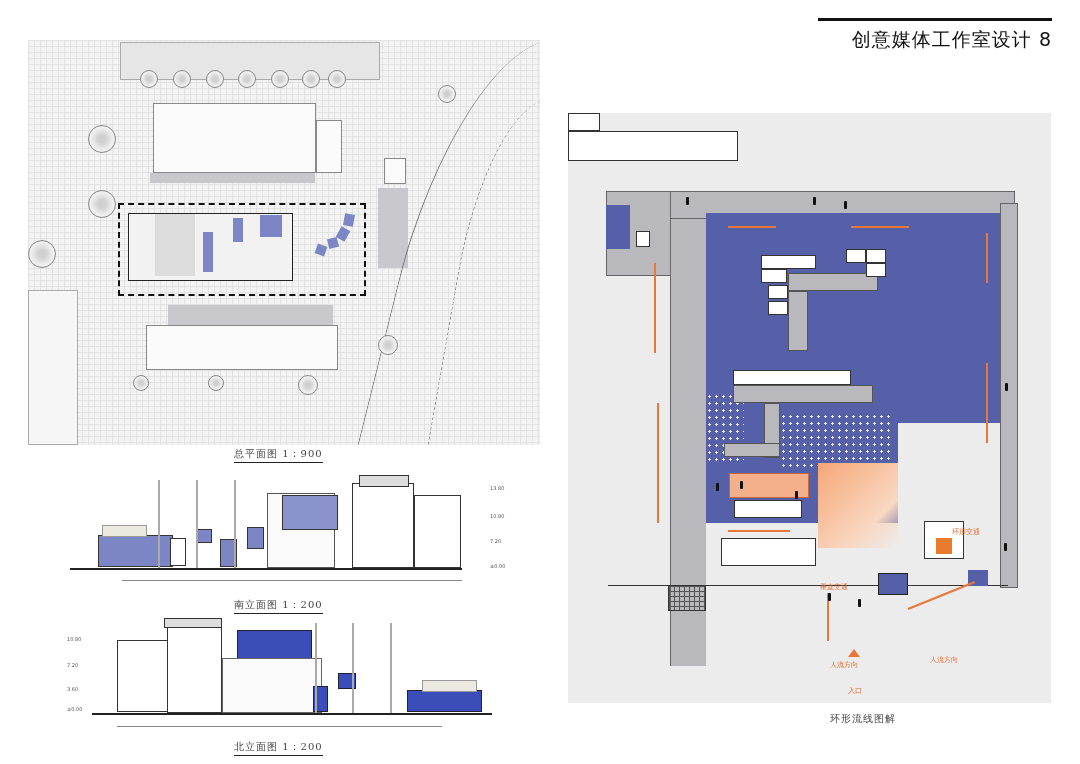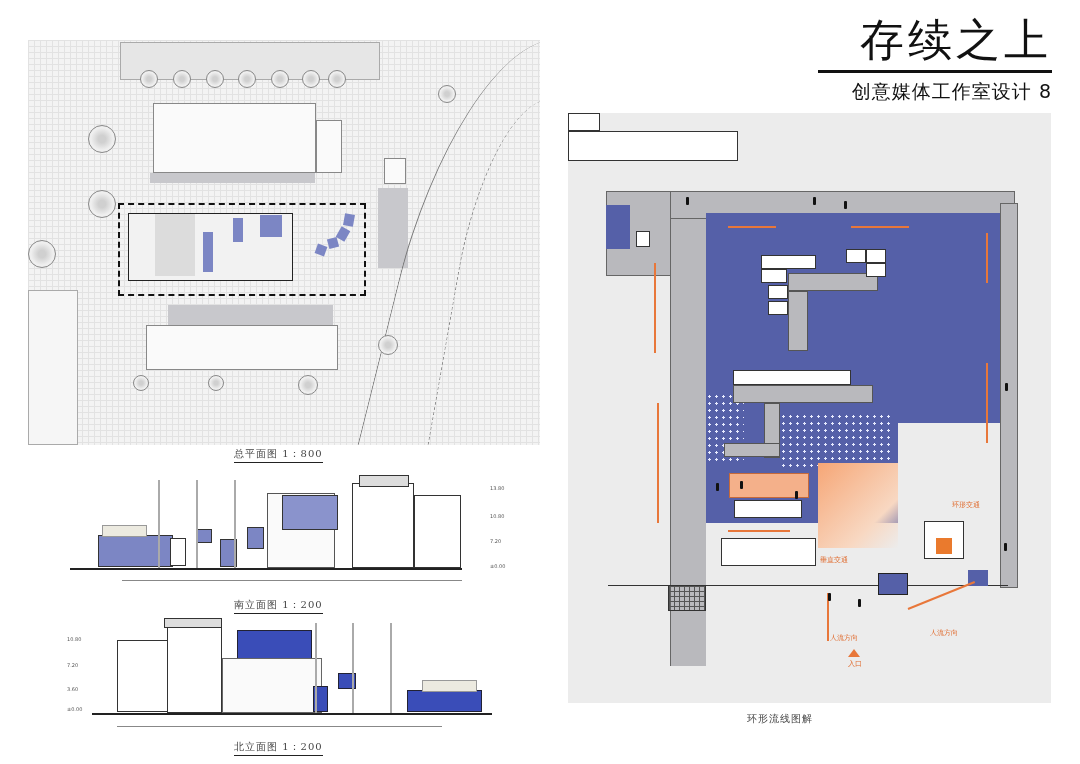--- a/index.html
+++ b/index.html
@@ -36,29 +36,28 @@
   .gray { background: #b9b9bd; }
   .wbox { background: #fff; border: 1px solid #333; }
   .arrow-h, .arrow-v { position: absolute; background: #e8773a; }
   .arrow-h { height: 2px; }
   .arrow-v { width: 2px; }
   .dots {
     background-color: #5560a8;
     background-image: radial-gradient(#e8ebff 1px, transparent 1.3px);
     background-size: 7px 7px;
   }
-  .flow-label { position: absolute; font-size: 7px; color: #e06a2c; white-space: nowrap; }
+  .flow-label { position: absolute; font-size: 7px; color: #e06a2c; white-space: nowrap; margin-top: 27px; }
   .person { position: absolute; width: 3px; height: 8px; background: #111; border-radius: 1px; }
   .tree { position: absolute; border-radius: 50%; border: 1px solid #888; background: radial-gradient(#d0d0d0 20%, #efefef 60%); }
 </style>
 </head>
 <body>
 
 <div class="title-block">
-  <div class="main-title">存续之上</div>
   <div class="title-rule"></div>
   <div class="sub-title">创意媒体工作室设计 8</div>
 </div>
 
 <div class="panel" id="site-plan">
   <div class="grid-bg"></div>
 
   <div style="position:absolute;left:92px;top:2px;width:260px;height:38px;background:#e6e6e6;border:1px solid #aaa;"></div>
   <div style="position:absolute;left:125px;top:63px;width:163px;height:70px;background:#fafafa;border:1px solid #888;"></div>
   <div style="position:absolute;left:288px;top:80px;width:26px;height:53px;background:#fafafa;border:1px solid #888;"></div>
@@ -92,21 +91,21 @@
   <div class="tree" style="left:300px;top:30px;width:18px;height:18px;"></div>
   <div class="tree" style="left:60px;top:85px;width:28px;height:28px;"></div>
   <div class="tree" style="left:60px;top:150px;width:28px;height:28px;"></div>
   <div class="tree" style="left:0px;top:200px;width:28px;height:28px;"></div>
   <div class="tree" style="left:105px;top:335px;width:16px;height:16px;"></div>
   <div class="tree" style="left:180px;top:335px;width:16px;height:16px;"></div>
   <div class="tree" style="left:270px;top:335px;width:20px;height:20px;"></div>
   <div class="tree" style="left:350px;top:295px;width:20px;height:20px;"></div>
   <div class="tree" style="left:410px;top:45px;width:18px;height:18px;"></div>
 </div>
-<div class="caption u" style="left:234px;top:447px;">总平面图 1：800</div>
+<div class="caption u" style="left:234px;top:447px;">总平面图 1：900</div>
 
 <div class="panel elev" id="south-elev" style="left:62px;top:475px;width:480px;height:120px;">
   <div style="position:absolute;left:36px;top:60px;width:75px;height:32px;background:#7c86c4;border:1px solid #333;"></div>
   <div style="position:absolute;left:40px;top:50px;width:45px;height:12px;background:#eceae0;border:1px solid #999;"></div>
   <div style="position:absolute;left:108px;top:63px;width:16px;height:28px;border:1px solid #333;background:#fff;"></div>
   <div style="position:absolute;left:135px;top:54px;width:15px;height:14px;background:#7c86c4;border:1px solid #333;"></div>
   <div style="position:absolute;left:158px;top:64px;width:17px;height:28px;background:#7c86c4;border:1px solid #333;"></div>
   <div style="position:absolute;left:185px;top:52px;width:17px;height:22px;background:#7c86c4;border:1px solid #333;"></div>
   <div style="position:absolute;left:205px;top:18px;width:68px;height:75px;border:1px solid #555;background:#fafafa;"></div>
   <div style="position:absolute;left:220px;top:20px;width:56px;height:35px;background:#8a93cc;border:1px solid #333;"></div>
@@ -216,13 +215,13 @@
   <div class="person" style="left:245px;top:84px;"></div>
   <div class="person" style="left:276px;top:88px;"></div>
   <div class="person" style="left:437px;top:270px;"></div>
   <div class="person" style="left:172px;top:368px;"></div>
   <div class="person" style="left:148px;top:370px;"></div>
   <div class="person" style="left:227px;top:378px;"></div>
   <div class="person" style="left:260px;top:480px;"></div>
   <div class="person" style="left:290px;top:486px;"></div>
   <div class="person" style="left:436px;top:430px;"></div>
 </div>
-<div class="caption" style="left:747px;top:712px;">环形流线图解</div>
+<div class="caption" style="left:830px;top:712px;">环形流线图解</div>
 
 </body></html>

